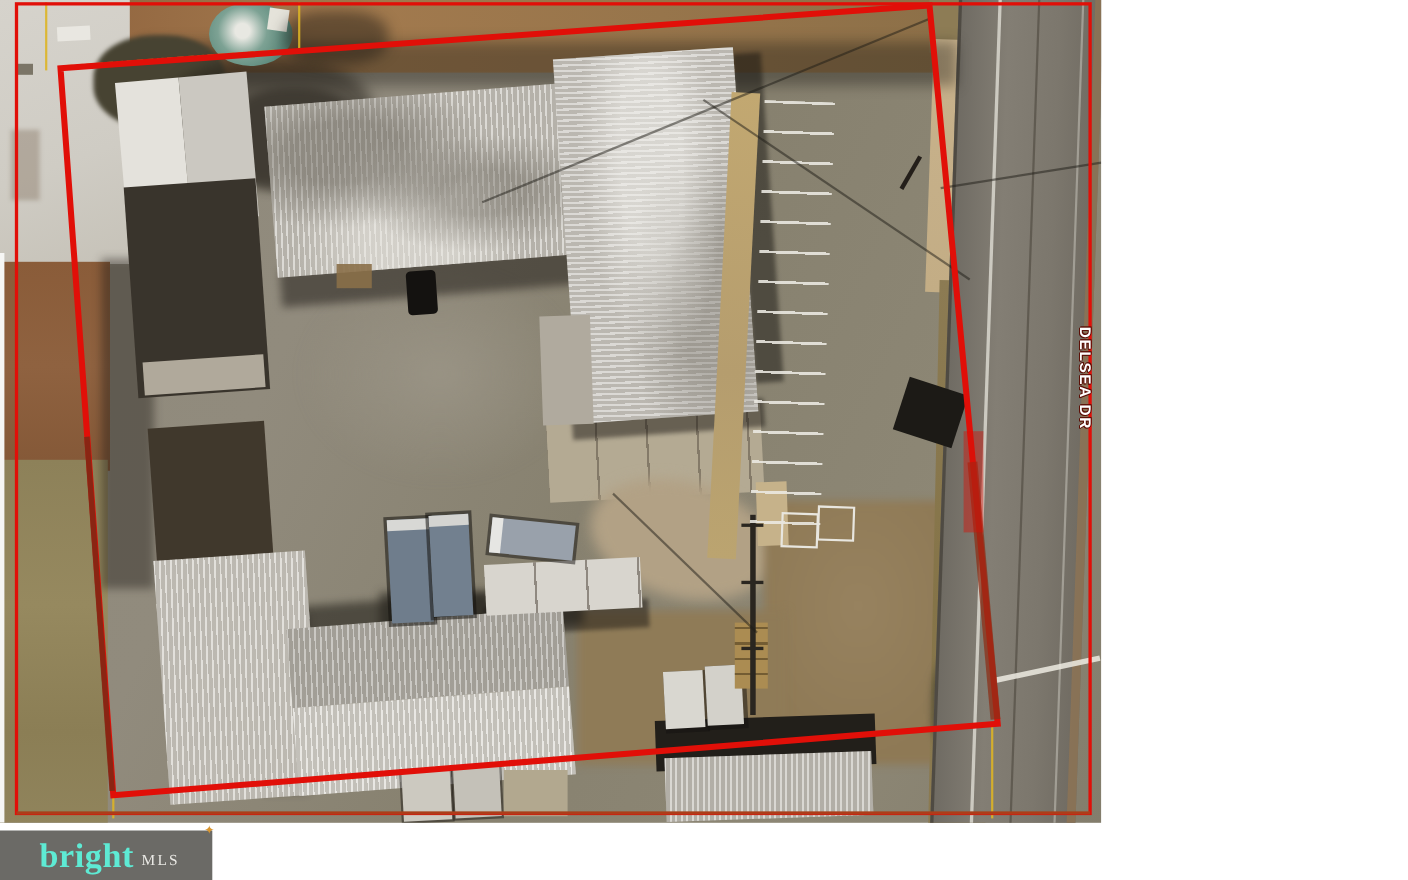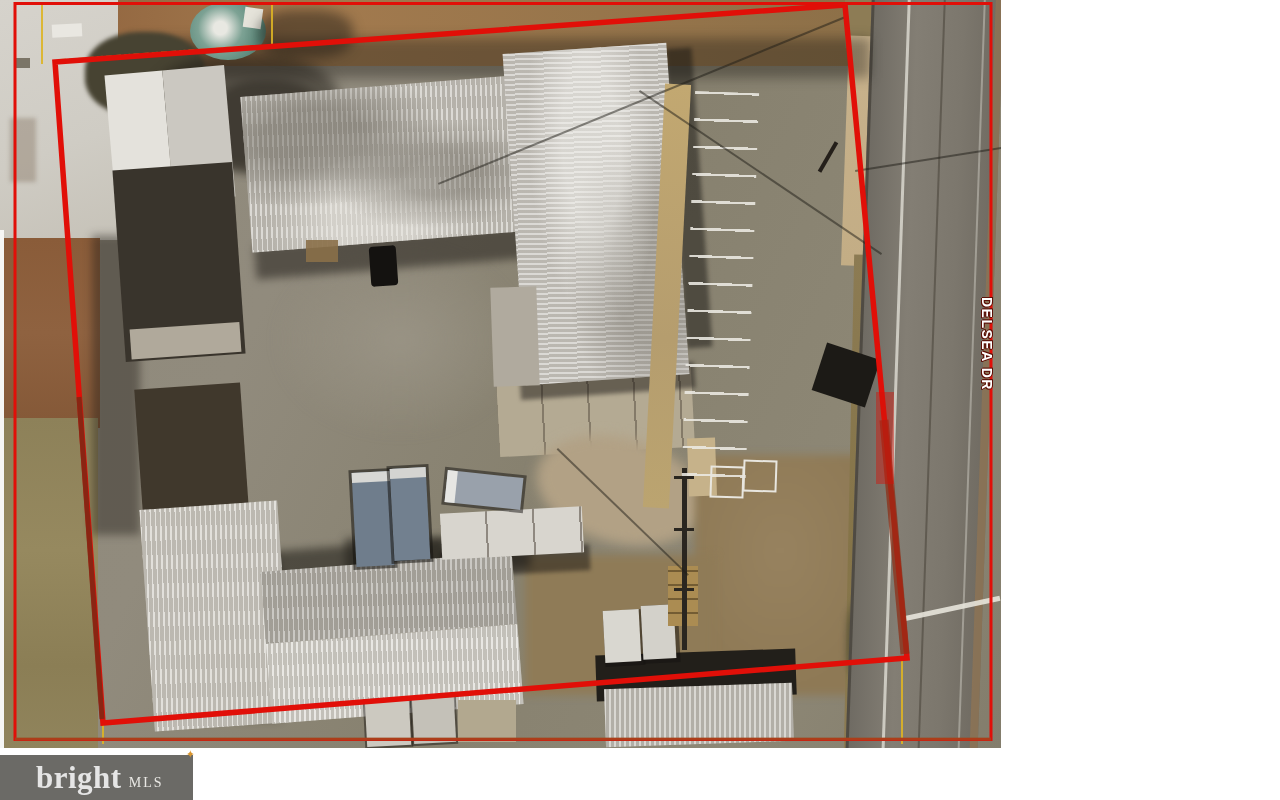--- a/index.html
+++ b/index.html
@@ -11,21 +11,21 @@
   .ribv{background-image:repeating-linear-gradient(92deg,rgba(255,255,255,.30) 0 1.5px,rgba(110,105,95,.25) 1.5px 5px);}
   .ribh{background-image:repeating-linear-gradient(2deg,rgba(255,255,255,.30) 0 2px,rgba(125,120,110,.22) 2px 5px);}
   .cable{height:2px;background:rgba(30,27,22,.5);transform-origin:0 0;}
   .yline{width:2px;background:#ddb425;opacity:.9;}
   #street-label{position:absolute;left:995px;top:297px;width:150px;height:16px;
     transform:rotate(90deg);transform-origin:0 0;
     color:#ffffff;font-size:14px;font-weight:bold;letter-spacing:1.5px;line-height:16px;
     text-shadow:1px 0 #5c1007,-1px 0 #5c1007,0 1px #5c1007,0 -1px #5c1007,1px 1px #5c1007,-1px -1px #5c1007;}
   #mls-logo{position:absolute;left:0;top:755px;width:193px;height:45px;background:#6b6a66;
     display:flex;align-items:center;padding-left:36px;box-sizing:border-box;}
-  #mls-logo .brand{font-family:"Liberation Serif",serif;font-weight:bold;font-size:31px;color:#e5e5e5;line-height:1;letter-spacing:.5px;position:relative;}
+  #mls-logo .brand{font-family:"Liberation Serif",serif;font-weight:bold;font-size:31px;color:#5eead4;line-height:1;letter-spacing:.5px;position:relative;}
   #mls-logo .sparkle{position:absolute;right:-2px;top:-7px;font-size:11px;color:#d8952f;}
   #mls-logo .suffix{font-family:"Liberation Serif",serif;font-size:14px;color:#e9e8e4;letter-spacing:2px;margin-left:7px;margin-top:10px;}
   svg{position:absolute;left:0;top:0;}
 </style>
 </head>
 <body>
 
 <div id="stage">
 
   <div id="photo">

